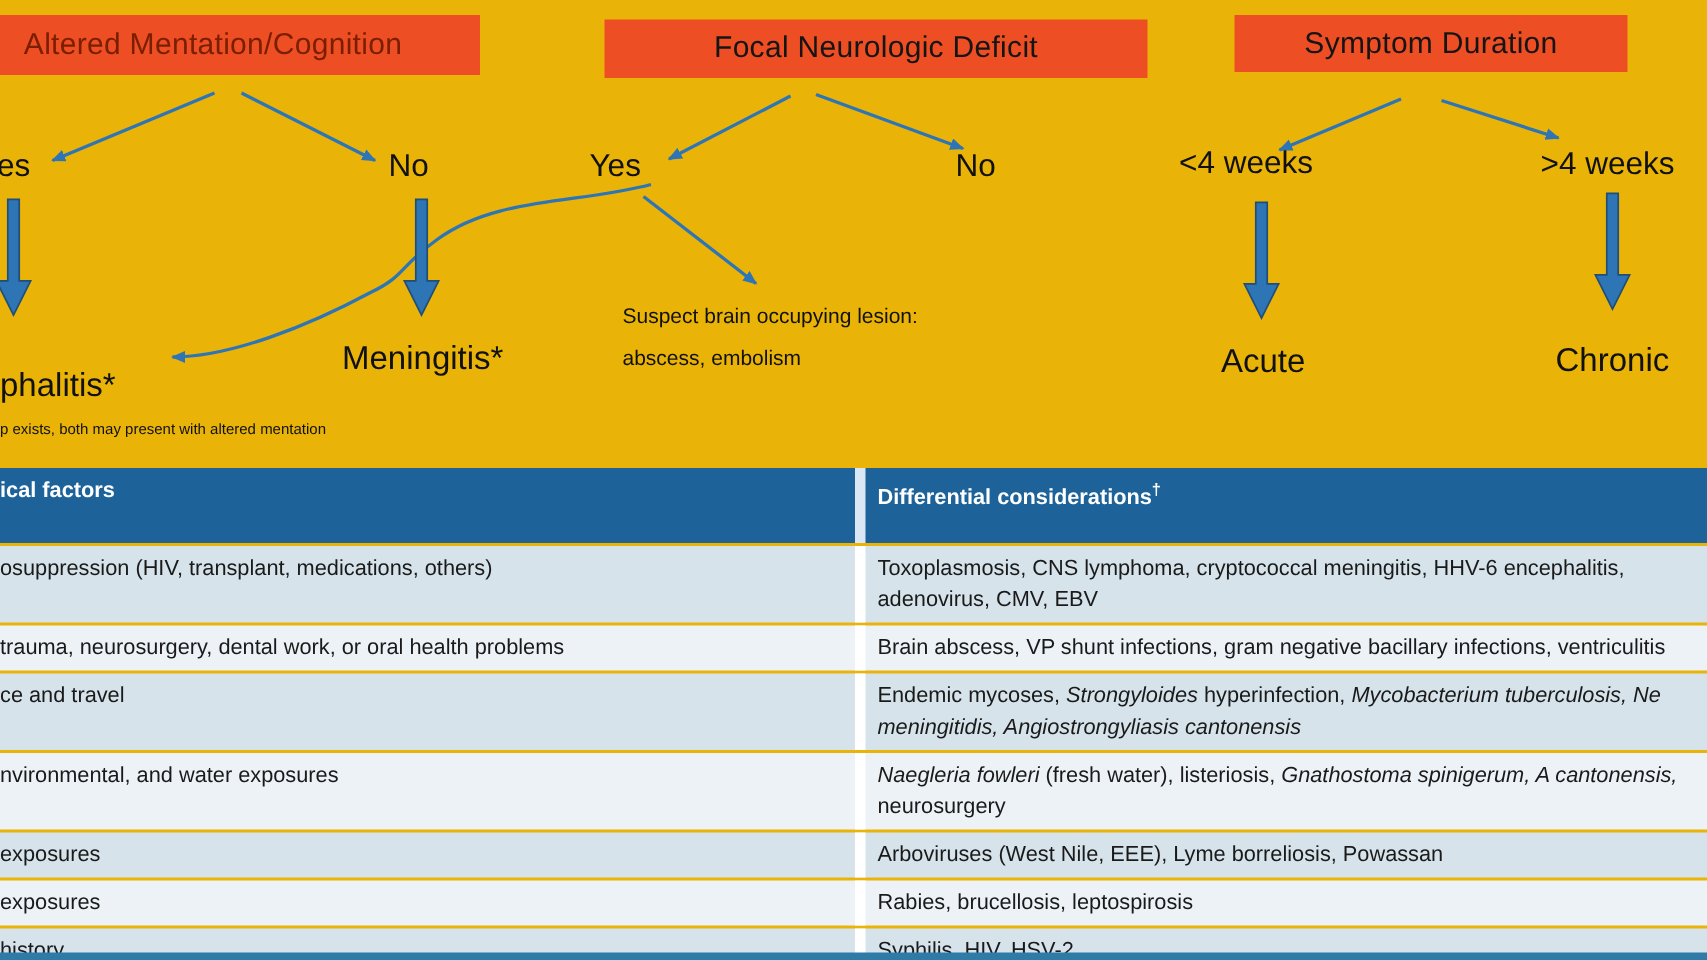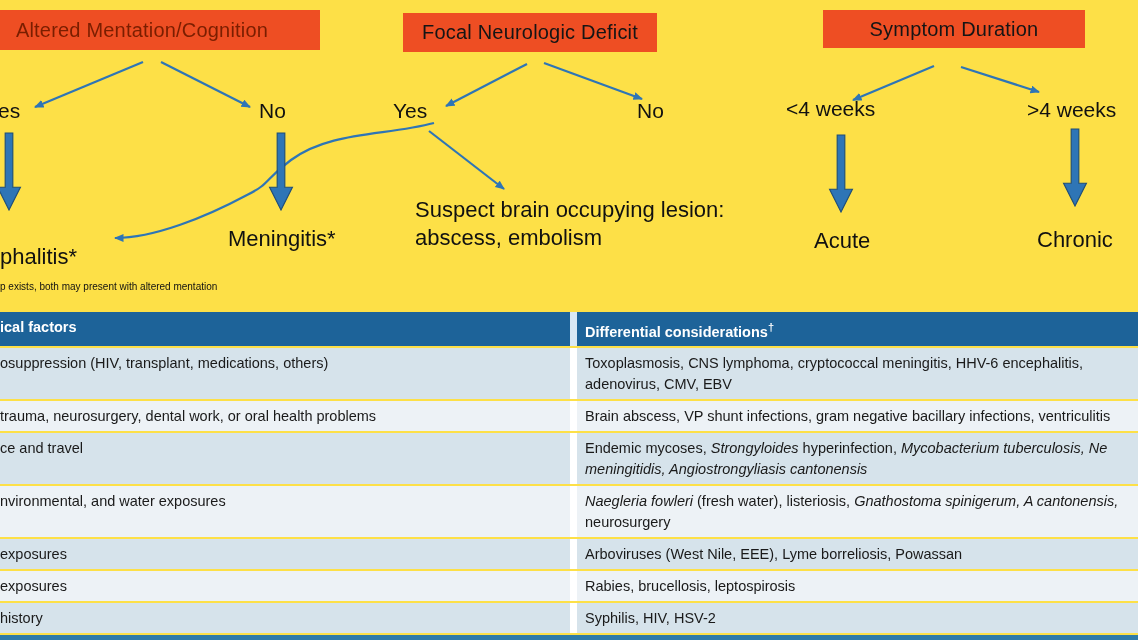--- a/index.html
+++ b/index.html
@@ -1,38 +1,38 @@
 <!DOCTYPE html>
 <html><head>
 <meta charset="utf-8">
 <style>
   html,body{margin:0;padding:0;background:#fff;}
   .canvas{
-    position:relative;width:1138px;height:640px;overflow:hidden;background:#fde047;
+    position:relative;width:1138px;height:640px;overflow:hidden;background:#eab308;
     font-family:"Liberation Sans",sans-serif;color:#1a1a1a;
   }
   
   .obox{
     position:absolute;background:#EE4E23;display:flex;align-items:center;justify-content:center;
     font-size:20px;letter-spacing:.2px;
   }
   .obox.b1{left:-36px;top:10px;width:356px;height:40px;color:#7A1E00;}
-  .obox.b2{left:403px;top:13px;width:254px;height:39px;color:#151515;}
+  .obox.b2{left:403px;top:13px;width:362px;height:39px;color:#151515;}
   .obox.b3{left:823px;top:10px;width:262px;height:38px;color:#151515;justify-content:center;}
   .branch{position:absolute;font-size:21px;color:#111;white-space:nowrap;}
   .outcome{position:absolute;font-size:22px;color:#111;white-space:nowrap;}
-  .note{position:absolute;left:415px;top:196px;font-size:22px;line-height:28px;color:#111;}
+  .note{position:absolute;left:415px;top:196px;font-size:14px;line-height:28px;color:#111;}
   .fnote1{position:absolute;left:0;top:281px;font-size:10px;color:#111;}
   .conn{position:absolute;left:0;top:0;pointer-events:none;}
   .blockarrow{position:absolute;width:26px;height:80px;}
   
   .tbl{position:absolute;left:0;top:312px;width:1240px;}
   .trow{display:flex;margin-bottom:2px;}
   .hrow{background:#1D6399;color:#fff;font-weight:bold;font-size:16px;}
-  .hrow .lc,.hrow .rc{padding-top:5px;padding-bottom:4px;}
+  .hrow .lc,.hrow .rc{padding-top:5px;padding-bottom:20px;}
   .lc{width:570px;flex:0 0 570px;padding:5px 8px 4px 0;box-sizing:border-box;}
   .gapcol{width:7px;flex:0 0 7px;background:#fff;}
   .hrow .gapcol{background:#D9E8F4;}
   .rc{flex:1;padding:5px 0 4px 8px;}
   .rdark{background:#D6E3EB;}
   .rlight{background:#EDF2F6;}
   .trow{font-size:14.5px;line-height:21px;}
   .hrow{line-height:20px;}
   .rc .ln{white-space:nowrap;}
   .lc .ln{white-space:nowrap;}

